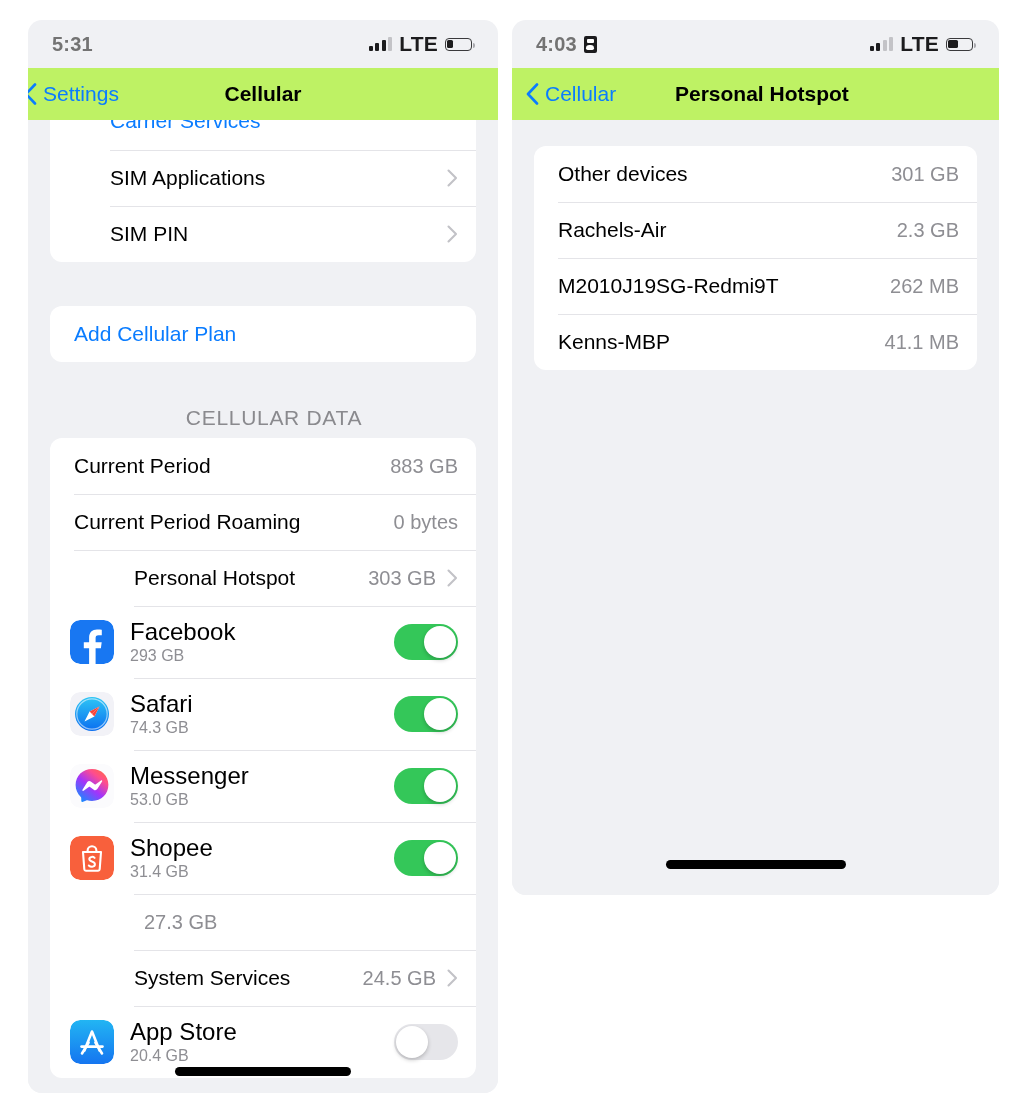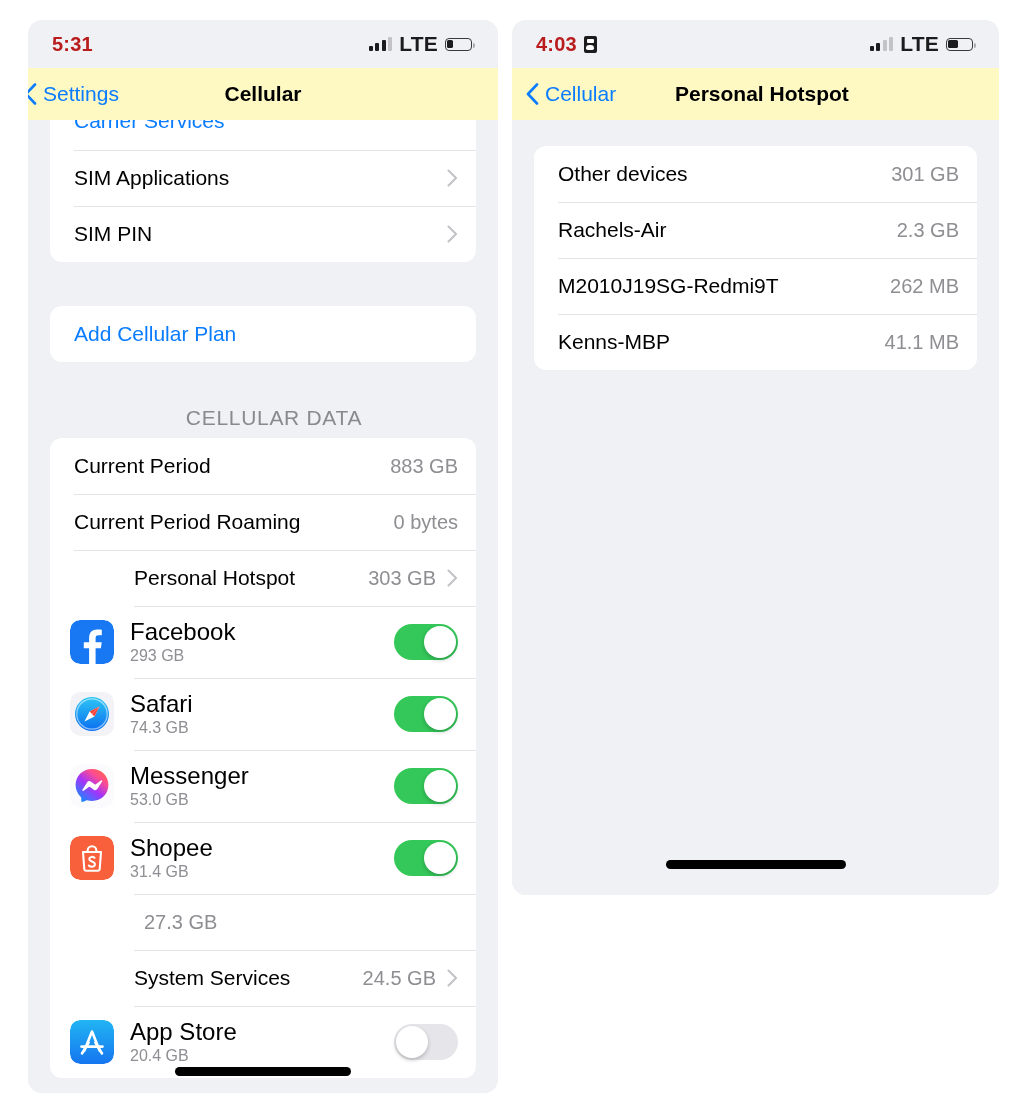--- a/index.html
+++ b/index.html
@@ -20,21 +20,21 @@
   #phone-left  { left: 28px;  top: 20px; width: 470px; height: 1073px; border-radius: 14px; }
   #phone-right { left: 512px; top: 20px; width: 487px; height: 875px; border-radius: 14px; }
 
   
   .statusbar {
     position: relative; height: 48px;
     display: flex; align-items: center; justify-content: space-between;
     padding: 0 26px 0 24px;
   }
   .sb-time {
-    font-size: 20px; font-weight: 700; color: #b91c1c; letter-spacing: .2px;
+    font-size: 20px; font-weight: 700; color: #737373; letter-spacing: .2px;
     display: flex; align-items: center; gap: 7px;
   }
   .sb-lock-icon {
     width: 13px; height: 17px; border-radius: 2px; background:#1c1c1e;
     position: relative; display:inline-block;
   }
   .sb-lock-icon::before {
     content:""; position:absolute; left:3px; top:3px; width:7px; height:4px;
     border-radius:1px; background:#fff;
   }
@@ -52,21 +52,21 @@
   .sig i:nth-child(4){ height: 14px; }
   .lte { font-size: 21px; font-weight: 700; color: #1c1c1e; letter-spacing: .2px; }
   .batt { position: relative; width: 27px; height: 13px; border: 1.6px solid #3a3a3c;
           border-radius: 4px; display:flex; align-items:center; padding:1.4px; }
   .batt .fill { height: 100%; background:#1c1c1e; border-radius: 1.6px; }
   .batt::after { content:""; position:absolute; right:-4px; top:4px; width:2px; height:5px;
                  border-radius: 0 2px 2px 0; background:#a9a9ae; }
 
   
   .navbar {
-    position: relative; height: 52px; background: #fef9c3;
+    position: relative; height: 52px; background: #bef264;
     display: flex; align-items: center;
   }
   .nav-back {
     display: flex; align-items: center; gap: 6px;
     color: #0a7cff; font-size: 21px; cursor: pointer;
   }
   #phone-left  .nav-back { margin-left: -4px; }
   #phone-right .nav-back { margin-left: 14px; }
   .chev-back { width: 13px; height: 22px; flex: none; }
   .chev-back svg { display:block; }
@@ -81,21 +81,21 @@
   
   .screen-body { position: relative; background: #f0f1f4; height: calc(100% - 100px); }
 
   
   .card {
     background: #ffffff;
     border-radius: 12px;
     margin: 0 22px;
     overflow: hidden;
   }
-  .card.flush-top { border-radius: 0 0 12px 12px; }
+  .card.flush-top { border-radius: 0 0 12px 12px; padding-left: 36px; }
   .row {
     position: relative;
     display: flex; align-items: center;
     min-height: 56px;
     padding: 0 18px 0 24px;
   }
   .row + .row::before {
     content: ""; position: absolute; left: 24px; right: 0; top: 0;
     height: 1px; background: #e4e4e8;
   }

